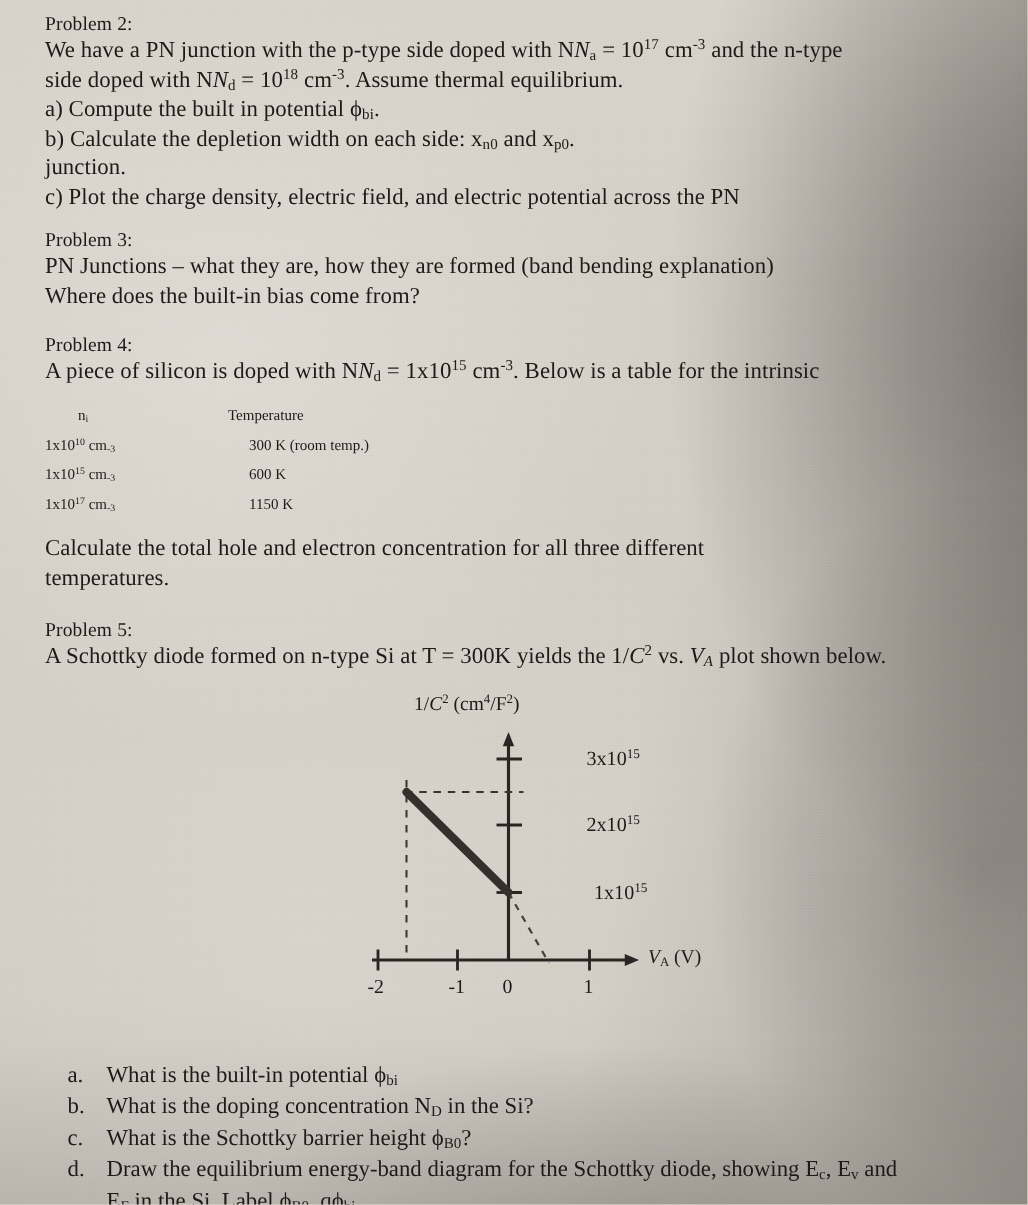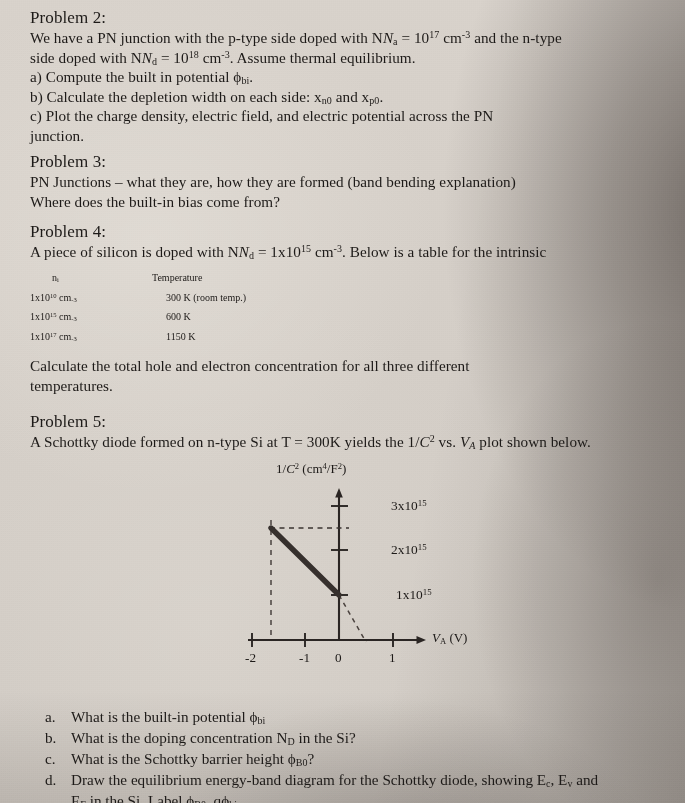--- a/index.html
+++ b/index.html
@@ -55,21 +55,21 @@
 
   #content {
     position: absolute;
     inset: 0;
     z-index: 3;
   }
 
   .blk { position: absolute; }
 
   .ptitle {
-    font-size: 17px;
+    font-size: 13px;
     letter-spacing: 0.1px;
   }
   .pline {
     font-size: 15.2px;
     line-height: 19.6px;
     letter-spacing: 0.05px;
     white-space: nowrap;
   }
 
   sub {
@@ -142,22 +142,22 @@
     </div>
     <div class="pline">
       <span>side doped with N</span><span class="ital">N</span><sub>d</sub><span> = 10</span><sup>18</sup><span> cm</span><sup>-3</sup><span>. Assume thermal equilibrium.</span>
     </div>
     <div class="pline">
       <span>a) Compute the built in potential </span><span>ϕ</span><sub>bi</sub><span>.</span>
     </div>
     <div class="pline">
       <span>b) Calculate the depletion width on each side: x</span><sub>n0</sub><span> and x</span><sub>p0</sub><span>.</span>
     </div>
+    <div class="pline">junction.</div>
     <div class="pline">c) Plot the charge density, electric field, and electric potential across the PN</div>
-    <div class="pline">junction.</div>
   </div>
 
   <div class="blk" style="left:30px; top:152px;">
     <div class="ptitle">Problem 3:</div>
     <div class="pline">PN Junctions – what they are, how they are formed (band bending explanation)</div>
     <div class="pline">Where does the built-in bias come from?</div>
   </div>
 
   <div class="blk" style="left:30px; top:222px;">
     <div class="ptitle">Problem 4:</div>

